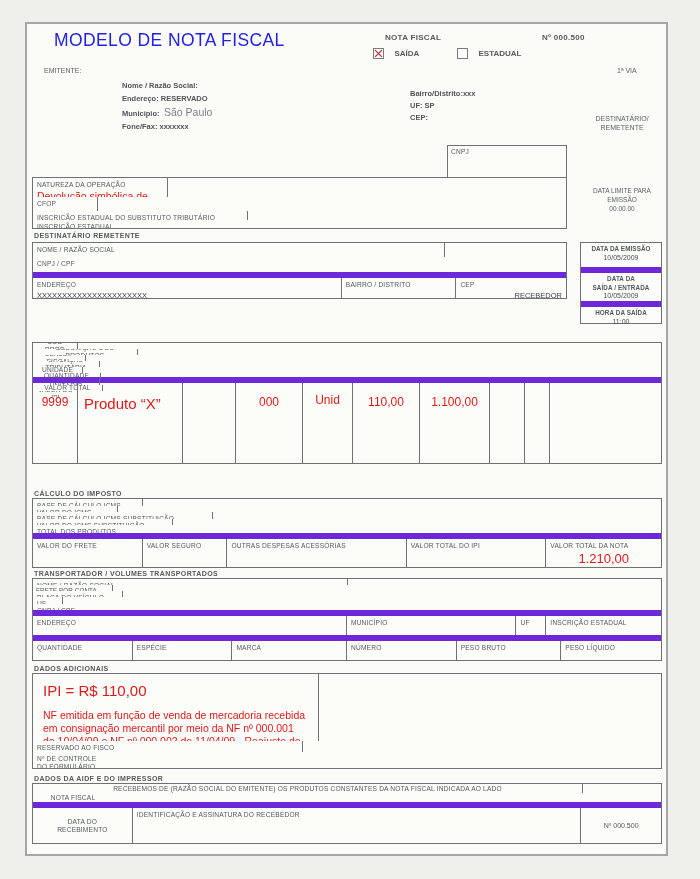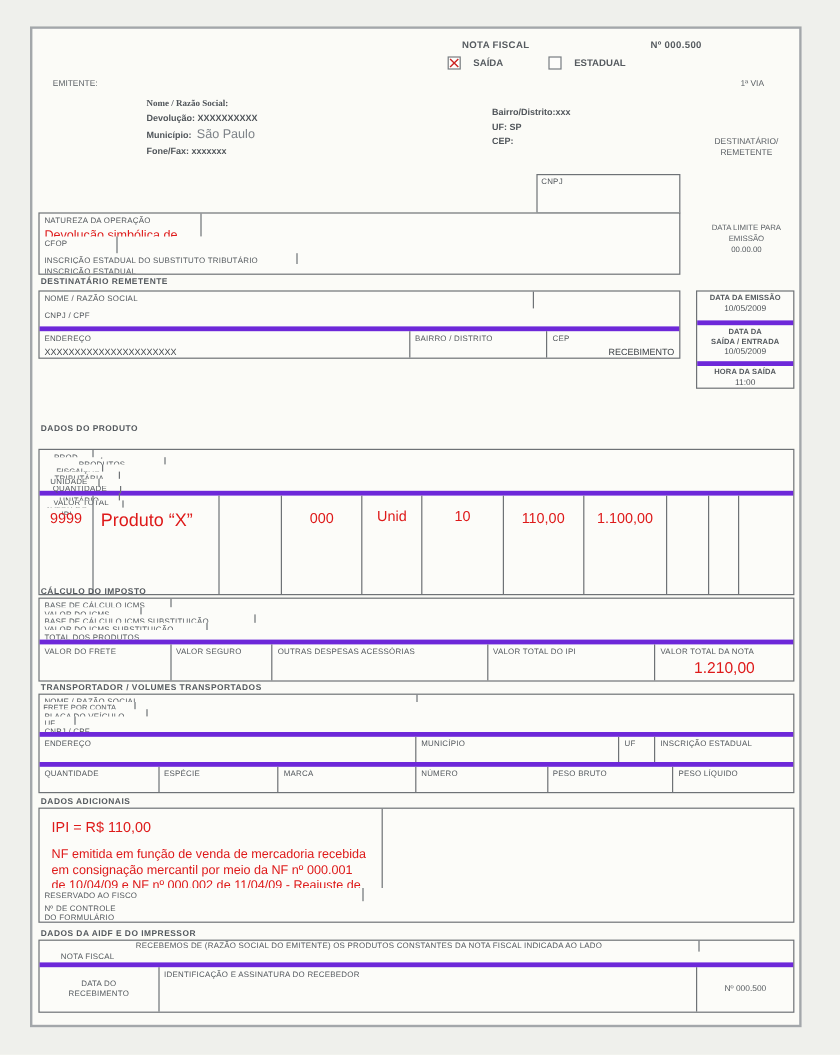--- a/index.html
+++ b/index.html
@@ -7,61 +7,62 @@
   body { background:#eff0ec; font-family:"Liberation Sans", sans-serif; color:#4c5156; }
   .page { position:relative; width:700px; height:879px; overflow:hidden; }
   .form { position:absolute; left:25px; top:22px; width:643px; height:834px;
           border:2px solid #a3a7aa; background:#fbfbf7; }
   .abs { position:absolute; }
   .prel { white-space:pre-line; }
   .blue { color:#2323dd; }
   .red { color:#de1a1a; }
   .sec-label { font-size:7px; letter-spacing:.4px; color:#555a5f; font-weight:bold; }
   .tbl { position:absolute; border:1px solid #6e7276; background:#fcfcf9; }
-  .row { display:flex; border-top:4px solid #6d28d9; }
+  .row { display:flex; border-top:6px solid #6d28d9; }
   .row:first-child { border-top:none;flex-direction:column; }
   .cell { border-right:1px solid #6e7276; padding:3px 4px; overflow:hidden; position:relative; }
   .cell:last-child { border-right:none; }
   .lbl { font-size:6.6px; letter-spacing:.2px; color:#53585d; display:block; line-height:8px; }
   .val { font-size:7.5px; color:#3d4247; display:block; margin-top:2px; }
   .center { text-align:center; }
   .hcell { display:flex; align-items:center; justify-content:center; text-align:center; }
   .cb { display:inline-block; width:11px; height:11px; border:1px solid #777c80; background:#fdfdfb; vertical-align:middle; }
   .cb svg { display:block; width:100%; height:100%; }
   .mini-box { display:inline-block; width:16px; height:10px; border:1px solid #777c80;
               font-size:6.5px; text-align:center; line-height:9px; color:#53585d; vertical-align:middle; }
   .sm { font-size:6.3px; line-height:8.5px; letter-spacing:.1px; color:#53585d; }
 </style>
 </head>
 <body>
 
 <div class="page">
   <div class="form">
 
+    <div class="abs blue" style="left:27px;top:6px;font-size:17.5px;letter-spacing:.4px;">MODELO DE NOTA FISCAL</div>
 
     <div class="abs" style="left:358px;top:9px;width:90px;font-size:8px;font-weight:bold;color:#565b60;letter-spacing:.3px;">NOTA FISCAL</div>
     <div class="abs" style="left:515px;top:9px;font-size:8px;font-weight:bold;color:#565b60;letter-spacing:.3px;">Nº 000.500</div>
 
     <div class="abs" style="left:346px;top:20px;">
       <span class="cb"><svg viewBox="0 0 10 10">
             <path d="M1.2 1.2 L8.8 8.8 M8.8 1.2 L1.2 8.8" stroke="#cc2424" stroke-width="1.3" fill="none"></path>
           </svg></span>
       <span style="font-size:8px;font-weight:bold;color:#565b60;margin-left:6px;vertical-align:middle;">SAÍDA</span>
     </div>
     <div class="abs" style="left:430px;top:20px;">
       <span class="cb"></span>
       <span style="font-size:8px;font-weight:bold;color:#565b60;margin-left:6px;vertical-align:middle;">ESTADUAL</span>
     </div>
 
     <div class="abs" style="left:17px;top:43px;font-size:7px;color:#5a5f64;">EMITENTE:</div>
     <div class="abs" style="left:590px;top:43px;font-size:7px;color:#5a5f64;">1ª VIA</div>
 
     <div class="abs" style="left:95px;top:56px;line-height:12.5px;">
-      <span style="font-size:7.5px;font-weight:bold;color:#50555a;display:block;font-family:Liberation Serif, serif;">Nome / Razão Social:</span>
-      <span style="font-size:7.5px;font-weight:bold;color:#50555a;display:block;">Devolução: XXXXXXXXXX</span>
+      <span style="font-size:7.5px;font-weight:bold;color:#50555a;display:block;">Nome / Razão Social:</span>
+      <span style="font-size:7.5px;font-weight:bold;color:#50555a;display:block;">Endereço: RESERVADO</span>
       <span style="display:block;">
         <span style="font-size:7.5px;font-weight:bold;color:#50555a;">Município:</span>
         <span style="font-size:10.5px;color:#7d8287;margin-top:27px;">São Paulo</span>
       </span>
       <span style="font-size:7.5px;font-weight:bold;color:#50555a;display:block;">Fone/Fax: xxxxxxx</span>
     </div>
 
     <div class="abs" style="left:383px;top:64px;line-height:12px;">
       <span style="font-size:7.5px;font-weight:bold;color:#50555a;display:block;">Bairro/Distrito:xxx</span>
       <span style="font-size:7.5px;font-weight:bold;color:#50555a;display:block;">UF: SP</span>
@@ -112,21 +113,21 @@
       <div class="row" style="height:26px;">
         <div class="cell" style="width:310px;">
           <span class="lbl">ENDEREÇO</span>
           <span class="val">XXXXXXXXXXXXXXXXXXXXXX</span>
         </div>
         <div class="cell" style="width:115px;">
           <span class="lbl">BAIRRO / DISTRITO</span>
         </div>
         <div class="cell" style="width:110px;">
           <span class="lbl">CEP</span>
-          <span class="val" style="text-align:right;">RECEBIMENTO</span>
+          <span class="val" style="text-align:right;">RECEBEDOR</span>
         </div>
       </div>
     </div>
 
     <div class="tbl" style="left:553px;top:218px;width:82px;">
       <div class="row" style="height:24px;display:block;text-align:center;padding-top:2px;">
         <span class="sm" style="display:block;font-weight:bold;">DATA DA EMISSÃO</span>
         <span style="display:block;font-size:7px;color:#4a4f54;">10/05/2009</span>
       </div>
       <div class="row" style="height:34px;display:block;text-align:center;padding-top:2px;">
@@ -135,21 +136,21 @@
         <span style="display:block;font-size:7px;color:#4a4f54;">10/05/2009</span>
       </div>
       <div class="row" style="height:22px;display:block;text-align:center;padding-top:2px;">
         <span class="sm" style="display:block;font-weight:bold;">HORA DA SAÍDA</span>
         <span style="display:block;font-size:7px;color:#4a4f54;">11:00</span>
       </div>
     </div>
 
     <div class="abs sec-label" style="left:7px;top:330px;">DADOS DO PRODUTO</div>
 
-    <div class="tbl" style="left:5px;top:350px;width:630px;">
+    <div class="tbl" style="left:5px;top:318px;width:630px;">
       <div class="row" style="height:34px;">
         <div class="cell hcell prel lbl" style="width:45px;">CÓD
 PROD</div>
         <div class="cell hcell prel lbl" style="width:105px;">DESCRIÇÃO DOS
 PRODUTOS</div>
         <div class="cell hcell prel lbl" style="width:53px;">CLASSIF
 FISCAL</div>
         <div class="cell hcell prel lbl" style="width:67px;">SITUAÇÃO
 TRIBUTÁRIA</div>
         <div class="cell hcell lbl" style="width:50px;">UNIDADE</div>
@@ -166,21 +167,20 @@
         </div>
         <div class="cell hcell prel lbl" style="width:45px;">VALOR DO
 IPI</div>
       </div>
       <div class="row" style="height:86px;">
         <div class="cell red center" style="width:45px;font-size:12px;padding-top:12px;">9999</div>
         <div class="cell red" style="width:105px;font-size:15px;padding-top:12px;padding-left:6px;">Produto “X”</div>
         <div class="cell" style="width:53px;"></div>
         <div class="cell red center" style="width:67px;font-size:12px;padding-top:12px;">000</div>
         <div class="cell red center" style="width:50px;font-size:12px;padding-top:10px;">Unid</div>
-        <div class="cell red center" style="width:68px;font-size:12px;padding-top:10px;">10</div>
         <div class="cell red center" style="width:67px;font-size:12px;padding-top:12px;">110,00</div>
         <div class="cell red center" style="width:70px;font-size:12px;padding-top:12px;">1.100,00</div>
         <div class="cell" style="width:35px;"></div>
         <div class="cell" style="width:25px;"></div>
         <div class="cell" style="width:45px;"></div>
       </div>
     </div>
 
     <div class="abs sec-label" style="left:7px;top:466px;">CÁLCULO DO IMPOSTO</div>
 
@@ -282,21 +282,21 @@
           <span class="lbl">PESO LÍQUIDO</span>
         </div>
       </div>
     </div>
 
     <div class="abs sec-label" style="left:7px;top:641px;">DADOS ADICIONAIS</div>
 
     <div class="tbl" style="left:5px;top:649px;width:630px;">
       <div class="row" style="height:94px;">
         <div class="cell" style="width:286px;padding:8px 10px;">
-          <span class="red" style="display:block;font-size:12px;">IPI = R$ 110,00</span>
+          <span class="red" style="display:block;font-size:15px;">IPI = R$ 110,00</span>
           <span class="red" style="display:block;font-size:10.5px;line-height:13px;margin-top:10px;">NF emitida em função de venda de mercadoria recebida em consignação mercantil por meio da NF nº 000.001 de 10/04/09 e NF nº 000.002 de 11/04/09 - Reajuste de Preço</span>
         </div>
         <div class="cell" style="width:270px;">
           <span class="lbl">RESERVADO AO FISCO</span>
         </div>
         <div class="cell" style="width:74px;">
           <span class="lbl prel">Nº DE CONTROLE
 DO FORMULÁRIO</span>
         </div>
       </div>

